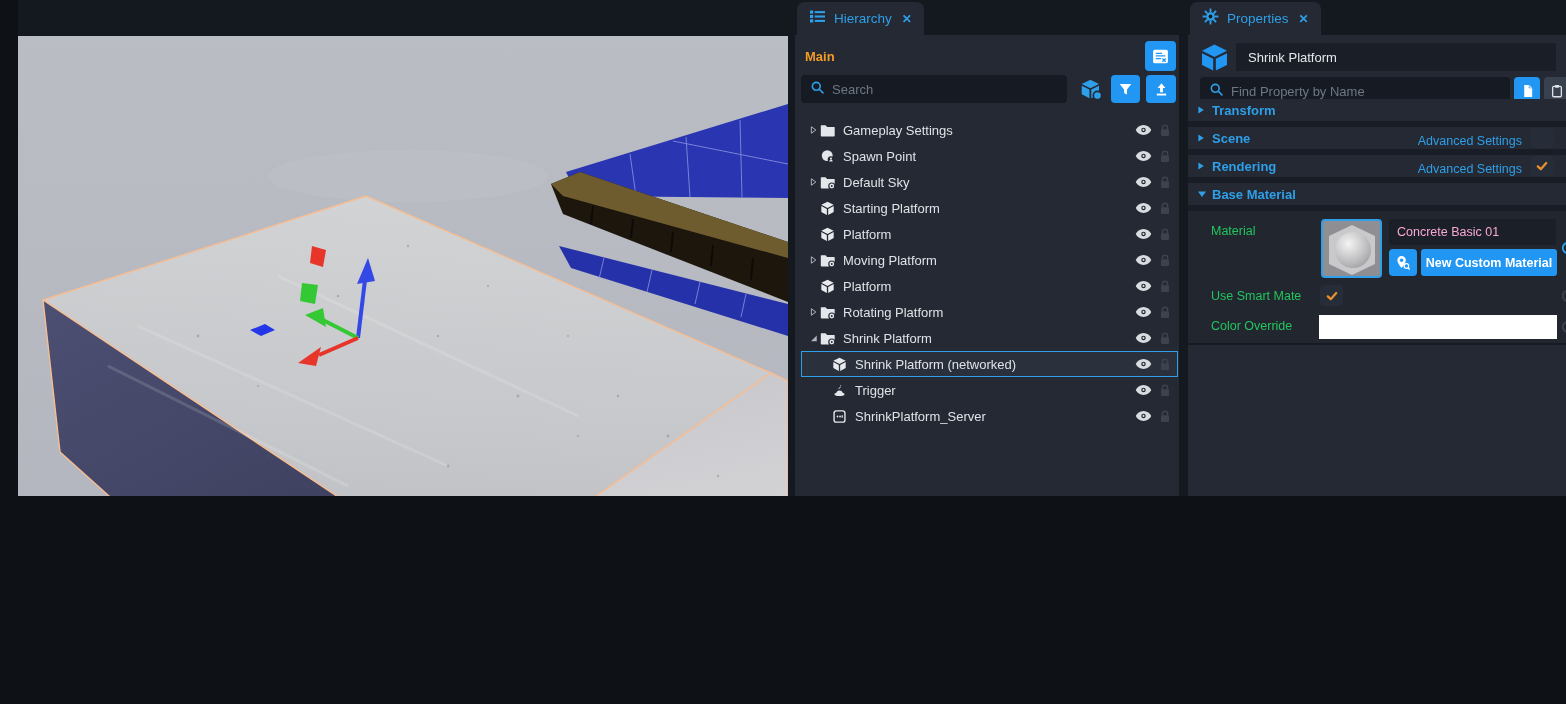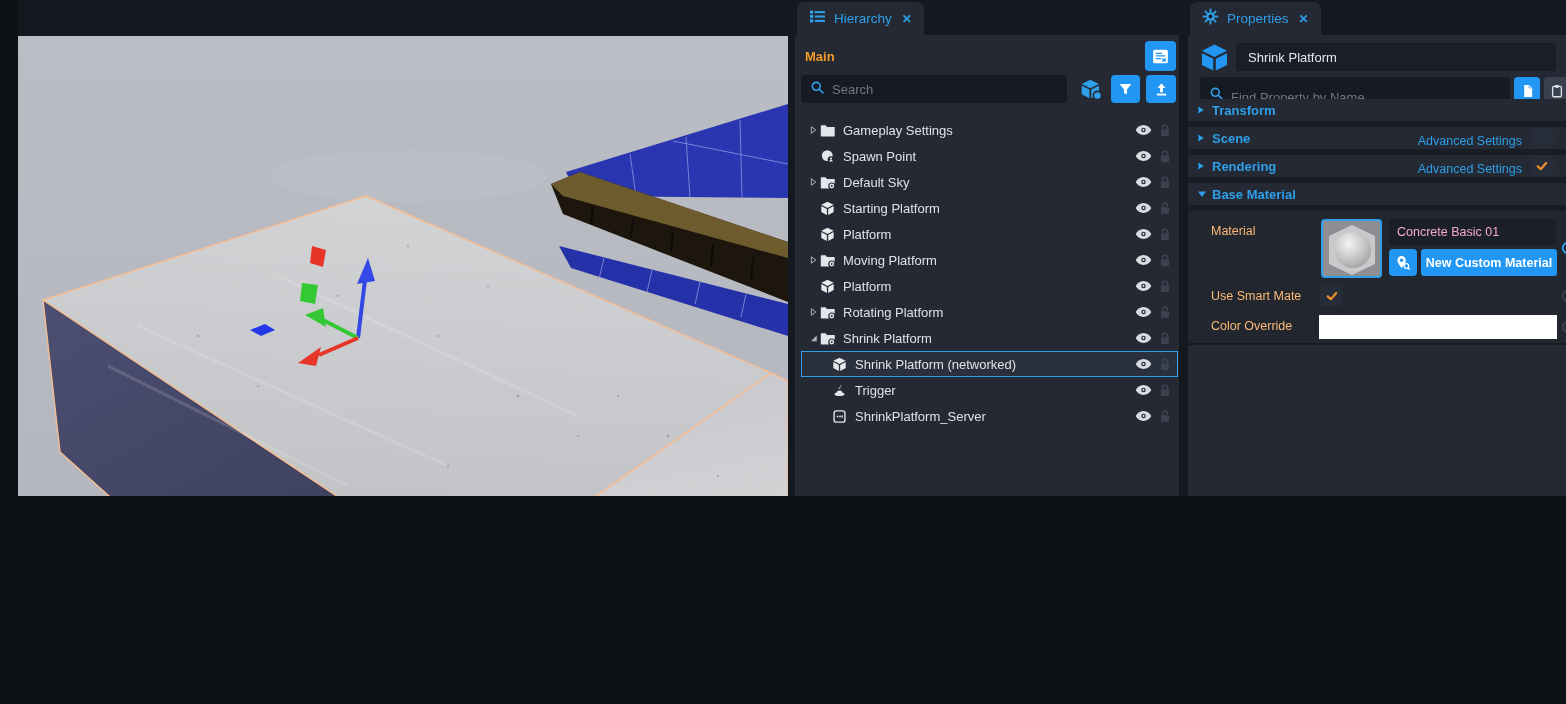--- a/index.html
+++ b/index.html
@@ -43,37 +43,37 @@
   .t-right { margin-left:auto; display:flex; align-items:center; gap:7px; padding-right:6px; }
   .t-eye, .t-lock { display:flex; align-items:center; cursor:pointer; }
 
   
   .properties { left:1170px; width:396px; }
   .properties .tab { left:2px; }
   .obj-icon { position:absolute; left:12px; top:8px; width:29px; height:29px; }
   .obj-name { position:absolute; left:48px; top:8px; width:320px; height:28px; background:#1a1f27; border:none; outline:none;
               color:#e6e8ec; font-size:13px; padding:0 12px; border-radius:2px; font-family:"Liberation Sans", sans-serif; }
   .findbox { position:absolute; left:12px; top:42px; width:310px; height:28px; background:#161b23; border-radius:4px;
-             display:flex; align-items:flex-end; gap:7px; padding:0 9px; }
+             display:flex; align-items:center; gap:7px; padding:0 9px; }
   .findbox input { background:transparent; border:none; outline:none; color:#e6e8ec; font-size:13px; width:100%;
                    font-family:"Liberation Sans", sans-serif; }
   .findbox input::placeholder { color:#6f7784; }
   .btn-copy { left:326px; top:42px; width:26px; height:28px; }
   .btn-paste { left:356px; top:42px; width:26px; height:28px; background:#3a414e; }
 
   .sections-zone { position:absolute; left:0; top:64px; width:388px; background:#191d25; }
   .prop-section { position:relative; height:22px; margin-bottom:6px; background:#242933; display:flex; align-items:center; cursor:pointer; }
   .s-arrow { width:12px; margin:0 3px 0 9px; display:flex; align-items:center; }
   .s-label { color:#2e9fe8; font-size:13px; font-weight:bold; }
   .s-adv { margin-left:auto; display:flex; align-items:flex-end; gap:8px; padding-right:22px; }
   .s-advlabel { color:#2e9fe8; font-size:12.5px; }
   .checkbox { width:24px; height:20px; background:#272d38; border-radius:4px; display:flex; align-items:center; justify-content:center; cursor:pointer; }
 
   .bm-content { position:relative; width:388px; height:134px; background:#21262f; border-bottom:2px solid #161a21; }
-  .bm-label { position:absolute; color:#fdba74; font-size:12.5px; }
+  .bm-label { position:absolute; color:#22c55e; font-size:12.5px; }
   .mat-thumb { position:absolute; left:133px; top:8px; width:61px; height:59px; border:2px solid #2e9fe8; border-radius:4px;
                background:#8f8f93; overflow:hidden; cursor:pointer; }
   .mat-thumb .facet { position:absolute; left:6px; top:4px; width:46px; height:50px; background:#c9c9cb;
                       clip-path:polygon(50% 0, 100% 22%, 100% 78%, 50% 100%, 0 78%, 0 22%); }
   .mat-thumb .ball { position:absolute; left:12px; top:11px; width:36px; height:36px; border-radius:50%;
                      background:radial-gradient(circle at 38% 32%, #f4f4f4, #b9b9bb 60%, #8a8a8e); }
   .mat-chip { position:absolute; left:201px; top:8px; width:167px; height:26px; background:#1b2028; border-radius:3px;
               color:#f9a8d4; font-size:12.5px; display:flex; align-items:center; padding:0 8px; }
   .btn-pin { left:201px; top:38px; width:28px; height:27px; }
   .btn-ncm { position:absolute; left:233px; top:38px; width:136px; height:27px; background:#2196f3; border-radius:3px;

